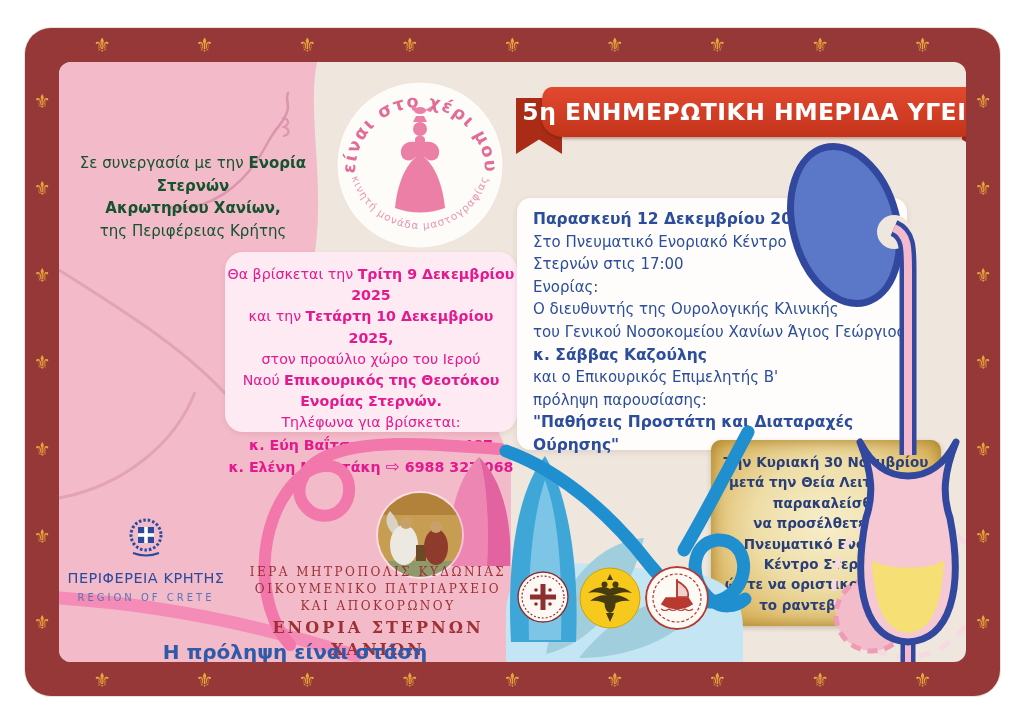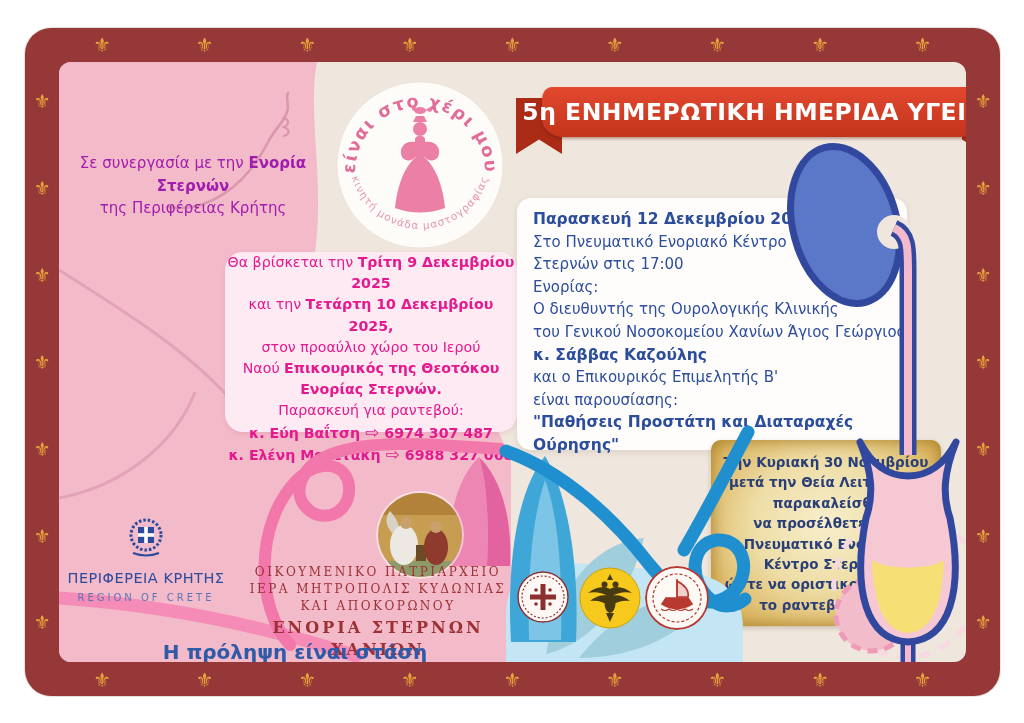--- a/index.html
+++ b/index.html
@@ -21,24 +21,24 @@
   .banner{left:455px;top:20px;width:496px;height:76px;}
   .tail{position:absolute;top:16px;width:46px;height:56px;background:#aa2c17;}
   .tail-l{left:2px;clip-path:polygon(0 0,100% 0,100% 100%,50% 74%,0 100%);}
   .tail-r{right:2px;clip-path:polygon(0 0,100% 0,100% 100%,50% 100%,0 74%);}
   .band{position:absolute;left:28px;right:28px;top:5px;height:50px;
         background:linear-gradient(180deg,#e2492f 0%,#d03c24 60%,#c23419 100%);
         border-radius:10px 10px 22px 22px/12px 12px 18px 18px;
         display:flex;align-items:center;justify-content:center;box-shadow:0 2px 3px rgba(90,20,10,.35);}
   .band span{color:#fff;font-weight:bold;font-size:23.5px;letter-spacing:.5px;white-space:nowrap;}
   
-  .collab{left:0px;top:90px;width:268px;text-align:center;color:#a21caf;font-size:15px;line-height:22.5px;}
+  .collab{left:0px;top:90px;width:268px;text-align:center;color:#14532d;font-size:15px;line-height:22.5px;}
   .b{font-weight:bold;}
   .pinkbox{left:166px;top:190px;width:292px;height:180px;background:#fdeaf2;border-radius:18px;
-           color:#e5198f;text-align:center;font-size:14.2px;line-height:21.2px;padding-top:0;
+           color:#e5198f;text-align:center;font-size:14.2px;line-height:21.2px;padding-top:12px;
            box-sizing:border-box;box-shadow:0 2px 5px rgba(160,60,100,.12);}
   .pinkbox .arrow{font-size:17px;margin:0 5px;font-weight:normal;}
   .whitebox{left:458px;top:136px;width:390px;height:252px;background:#fefdfb;border-radius:14px;
             color:#2b4d9c;font-size:15px;line-height:22.6px;padding:10px 0 0 16px;box-sizing:border-box;
             box-shadow:0 2px 6px rgba(80,60,40,.12);text-align:left;}
   .whitebox .hl{font-size:15.5px;font-weight:bold;}
   .parch{left:652px;top:378px;width:230px;height:186px;border-radius:10px;
          background:radial-gradient(ellipse at 50% 45%,#f7eecb 0%,#eedda6 45%,#ddb967 78%,#c69b3d 100%);
          box-shadow:inset 0 0 16px #a87f28, 0 2px 5px rgba(90,70,20,.25);
          color:#2a3f78;font-weight:bold;font-size:13.5px;line-height:20.4px;text-align:center;
@@ -139,44 +139,45 @@
       <div class="abs banner">
         <div class="tail tail-l"></div>
         <div class="tail tail-r"></div>
         <div class="band">
           <span>5η ΕΝΗΜΕΡΩΤΙΚΗ ΗΜΕΡΙΔΑ ΥΓΕΙΑΣ</span>
         </div>
       </div>
 
       <div class="abs collab">
         <div><span>Σε συνεργασία με την </span><span class="b">Ενορία Στερνών</span></div>
+        <div class="b">Ακρωτηρίου Χανίων,</div>
         <div>της Περιφέρειας Κρήτης</div>
       </div>
 
       <div class="abs pinkbox">
         <div><span>Θα βρίσκεται την </span><span class="b">Τρίτη 9 Δεκεμβρίου 2025</span></div>
         <div><span>και την </span><span class="b">Τετάρτη 10 Δεκεμβρίου 2025,</span></div>
         <div>στον προαύλιο χώρο του Ιερού</div>
         <div><span>Ναού </span><span class="b">Επικουρικός της Θεοτόκου</span></div>
         <div class="b">Ενορίας Στερνών.</div>
-        <div>Παρασκευή για ραντεβού:</div>
+        <div>Τηλέφωνα για βρίσκεται:</div>
         <div class="b"><span>κ. Εύη Βαΐτση</span><span class="arrow">⇨</span><span>6974 307 487</span></div>
         <div class="b"><span>κ. Ελένη Μανετάκη</span><span class="arrow">⇨</span><span>6988 327 068</span></div>
       </div>
 
       <div class="abs whitebox">
         <div class="hl">Παρασκευή 12 Δεκεμβρίου 2025</div>
         <div>Στο Πνευματικό Ενοριακό Κέντρο</div>
         <div>Στερνών στις 17:00</div>
         <div>Ενορίας:</div>
         <div>Ο διευθυντής της Ουρολογικής Κλινικής</div>
         <div>του Γενικού Νοσοκομείου Χανίων Άγιος Γεώργιος</div>
         <div class="hl">κ. Σάββας Καζούλης</div>
         <div>και ο Επικουρικός Επιμελητής Β'</div>
-        <div>είναι παρουσίασης:</div>
+        <div>πρόληψη παρουσίασης:</div>
         <div class="hl">"Παθήσεις Προστάτη και Διαταραχές Ούρησης"</div>
       </div>
 
       <div class="abs parch">
         <div>Την Κυριακή 30 Νοεμβρίου</div>
         <div>μετά την Θεία Λειτουργία</div>
         <div>παρακαλείσθε</div>
         <div>να προσέλθετε στο</div>
         <div>Πνευματικό Ενοριακό</div>
         <div>Κέντρο Στερνών</div>
@@ -221,22 +222,22 @@
           <path d="M14,40 Q4,28 12,18 Q20,26 22,38 Z" fill="#d9d2c4"></path>
           <ellipse cx="26" cy="52" rx="14" ry="20" fill="#ece9e2"></ellipse>
           <circle cx="28" cy="30" r="6" fill="#caa06a"></circle>
           <rect x="38" y="52" width="10" height="16" fill="#6b4a26"></rect>
           <ellipse cx="58" cy="54" rx="12" ry="18" fill="#8e3b2e"></ellipse>
           <circle cx="58" cy="34" r="6" fill="#caa06a"></circle>
         </svg>
       </div>
 
       <div class="abs church">
+        <div class="c-s">ΙΕΡΑ ΜΗΤΡΟΠΟΛΙΣ ΚΥΔΩΝΙΑΣ</div>
         <div class="c-s">ΟΙΚΟΥΜΕΝΙΚΟ ΠΑΤΡΙΑΡΧΕΙΟ</div>
-        <div class="c-s">ΙΕΡΑ ΜΗΤΡΟΠΟΛΙΣ ΚΥΔΩΝΙΑΣ</div>
         <div class="c-s">ΚΑΙ ΑΠΟΚΟΡΩΝΟΥ</div>
         <div class="c-l">ΕΝΟΡΙΑ ΣΤΕΡΝΩΝ ΧΑΝΙΩΝ</div>
       </div>
 
       <div class="abs seal" style="left:458px;top:509px;width:52px;height:52px;">
         <svg width="52" height="52" viewBox="0 0 52 52">
           <circle cx="26" cy="26" r="25" fill="#fdf8f4" stroke="#8d2f2f" stroke-width="1.5"></circle>
           <circle cx="26" cy="26" r="21" fill="none" stroke="#8d2f2f" stroke-width="1.2" stroke-dasharray="2 2"></circle>
           <rect x="23.5" y="13" width="5" height="26" fill="#8d2f2f"></rect>
           <rect x="13" y="23.5" width="26" height="5" fill="#8d2f2f"></rect>

